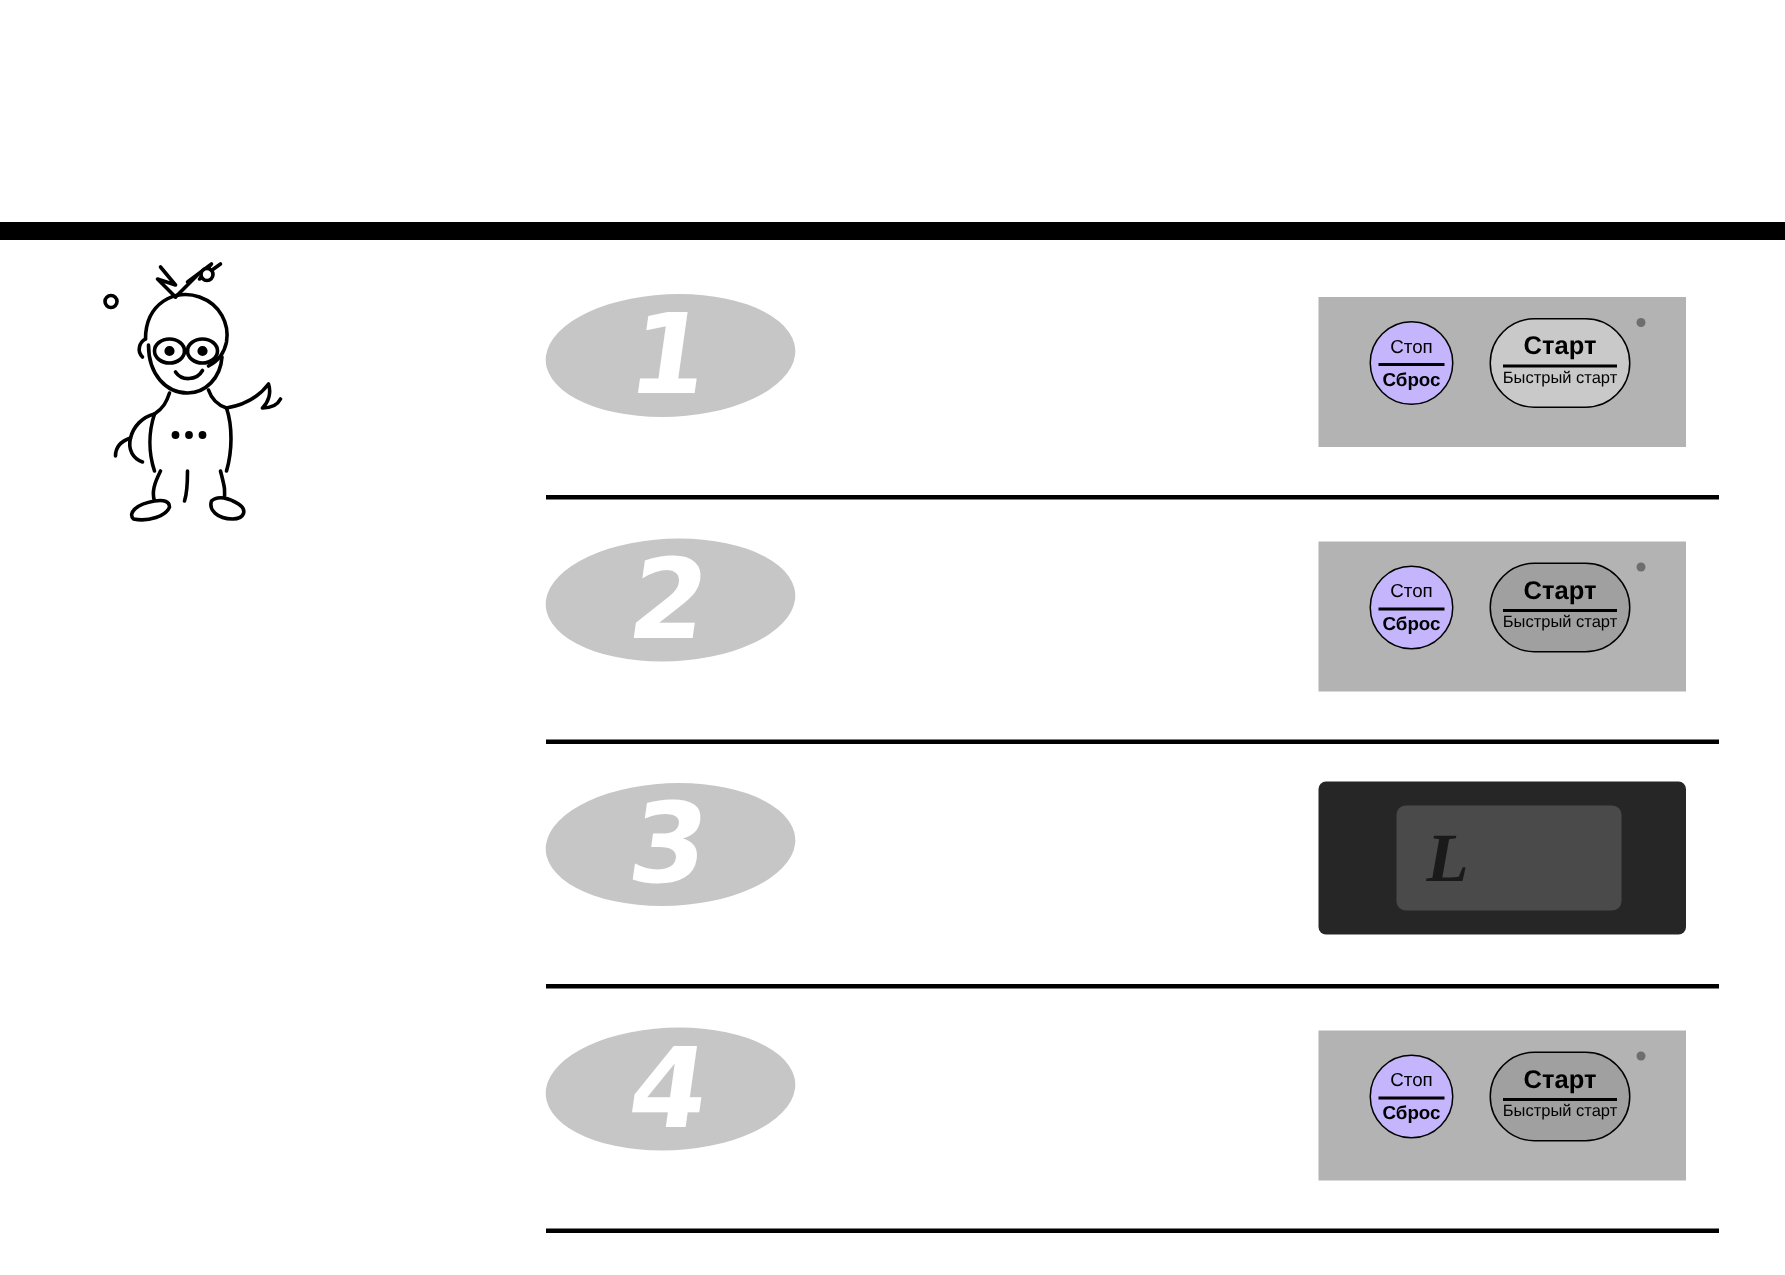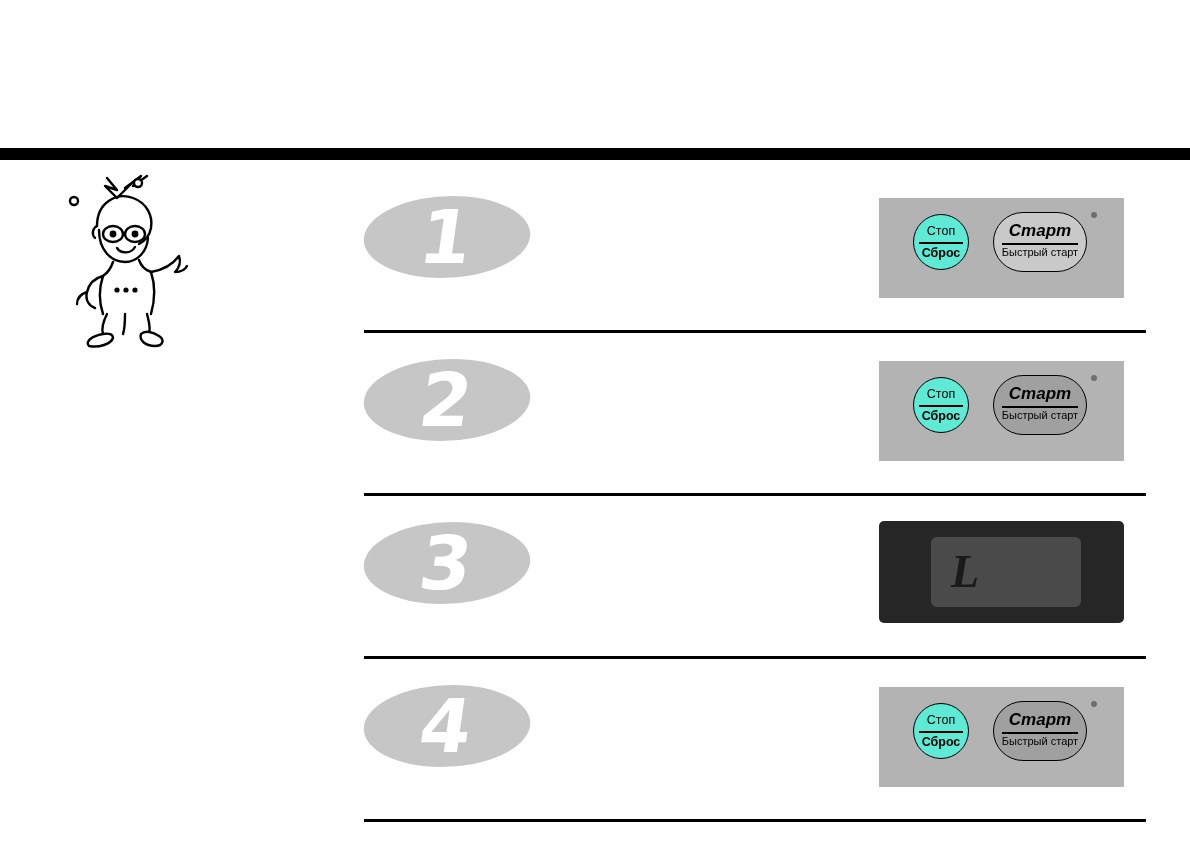--- a/index.html
+++ b/index.html
@@ -82,21 +82,21 @@
 
   
   .btn-stop {
     position: absolute;
     left: 34px;
     top: 16px;
     width: 56px;
     height: 56px;
     border-radius: 50%;
     border: 1.5px solid #000000;
-    background: #5eead4;
+    background: #c4b5fd;
     box-sizing: border-box;
     text-align: center;
   }
   .btn-stop .t1 {
     position: absolute;
     left: 0; right: 0;
     top: 9px;
     font-size: 12.5px;
     color: #000;
   }
@@ -130,21 +130,20 @@
     text-align: center;
   }
   .btn-start.light { background: #c9c9c9; }
   .btn-start .t1 {
     position: absolute;
     left: 0; right: 0;
     top: 8px;
     font-size: 17px;
     font-weight: bold;
     color: #000;
-    font-style: italic;
   }
   .btn-start .sep {
     position: absolute;
     left: 8px;
     right: 8px;
     top: 30px;
     height: 1.5px;
     background: #000;
   }
   .btn-start .t2 {

